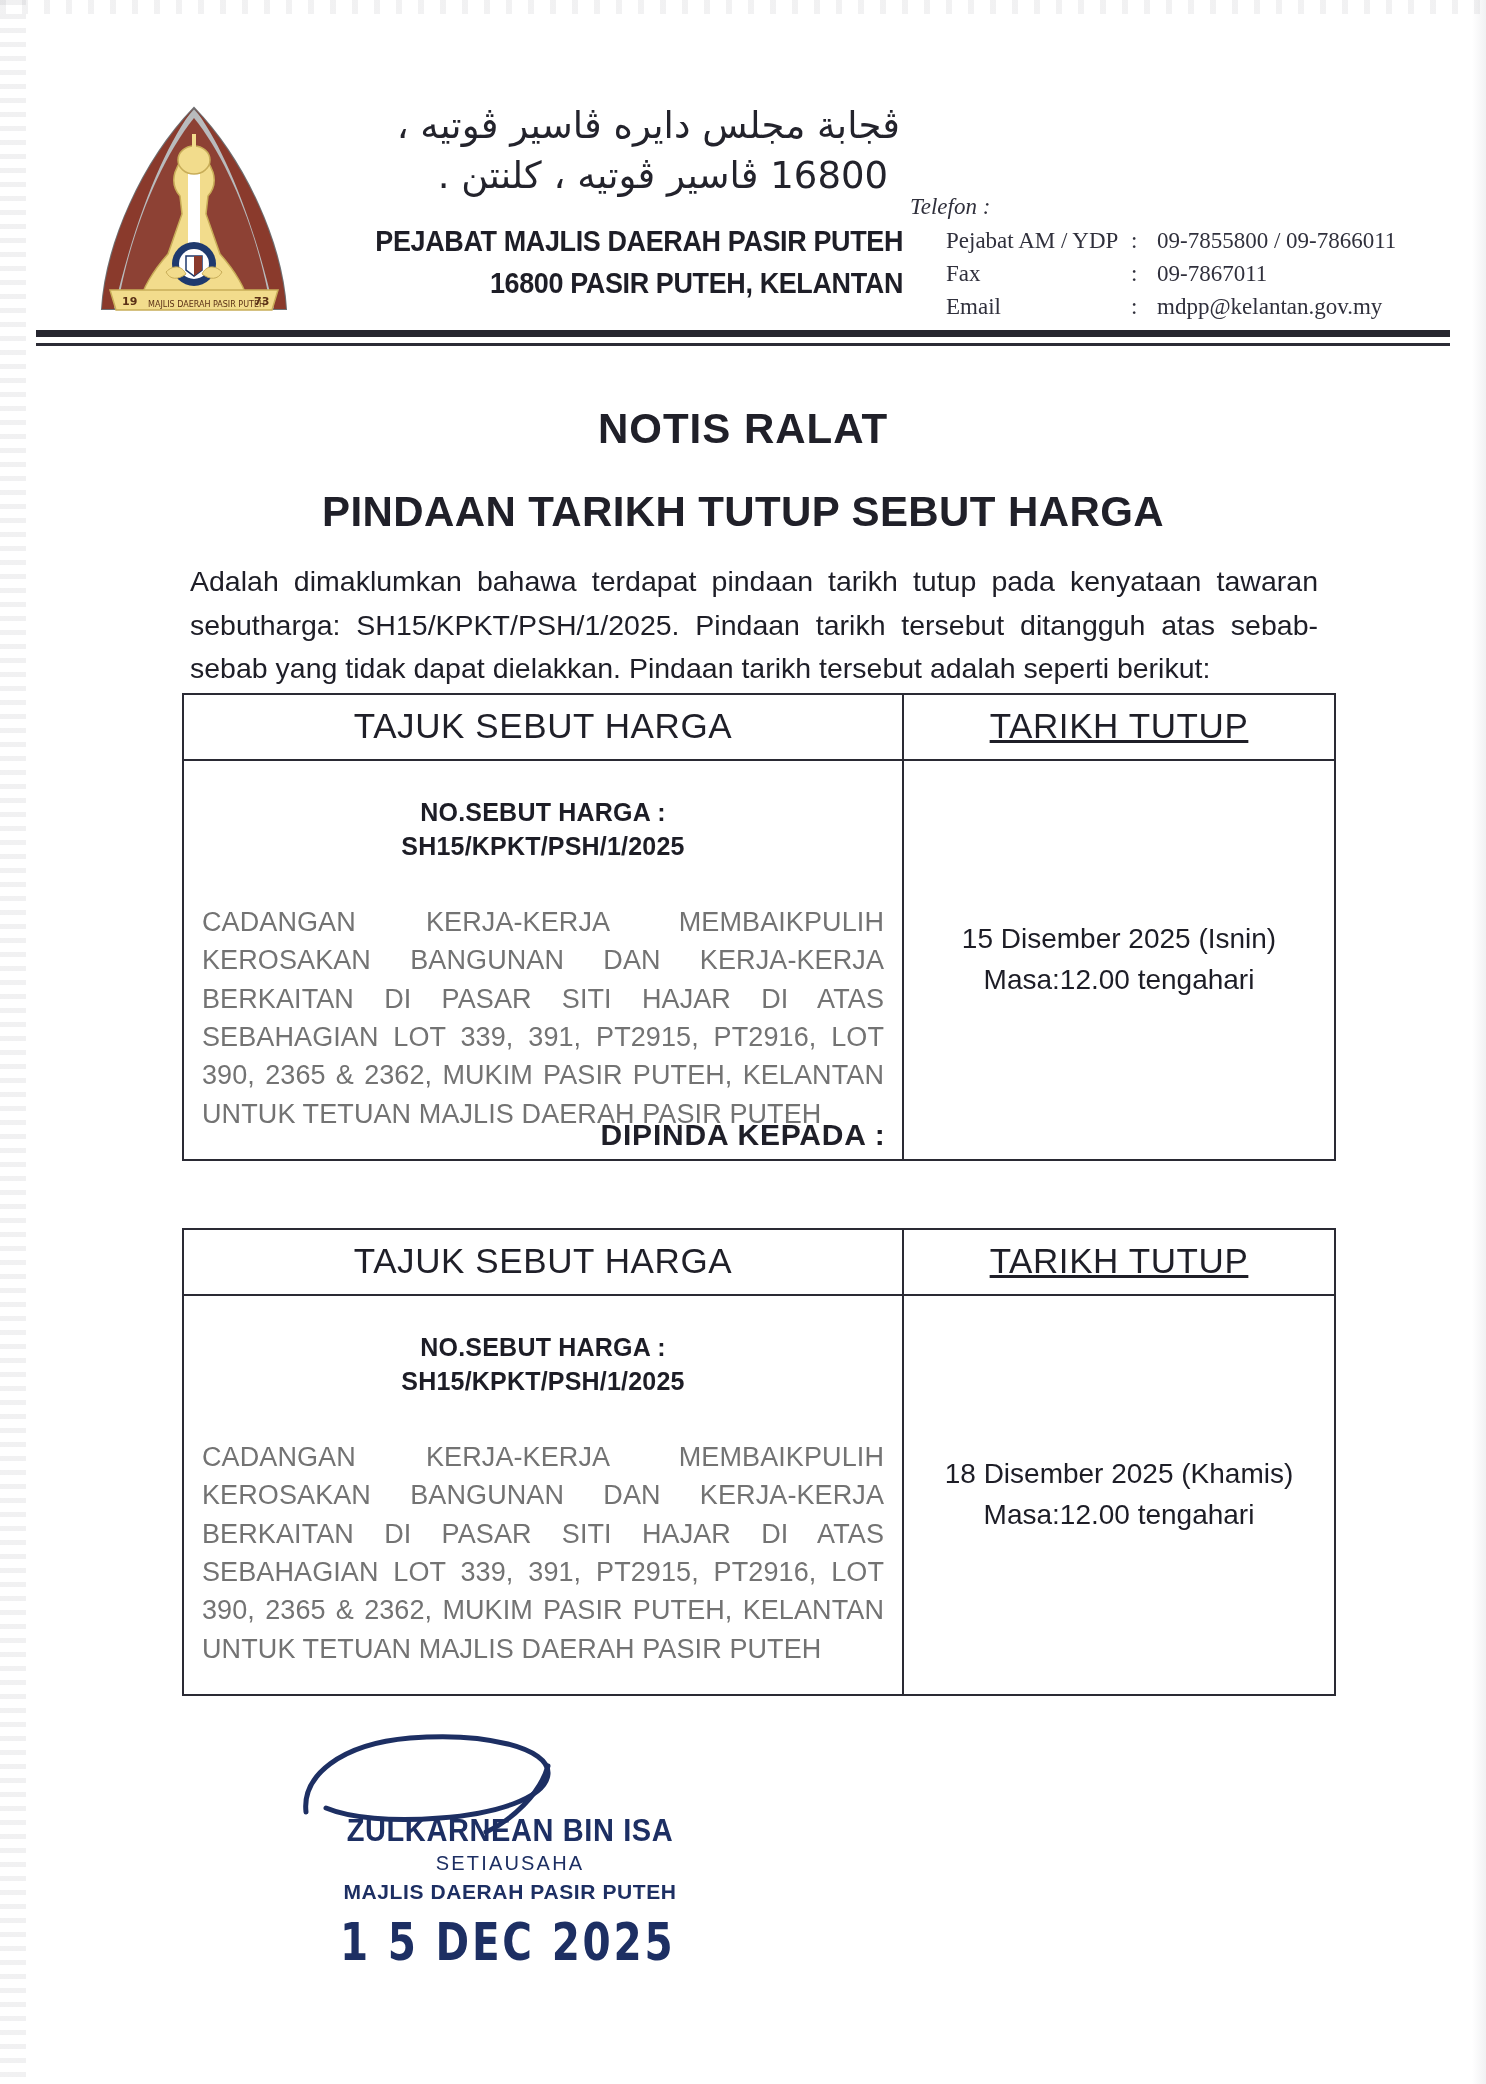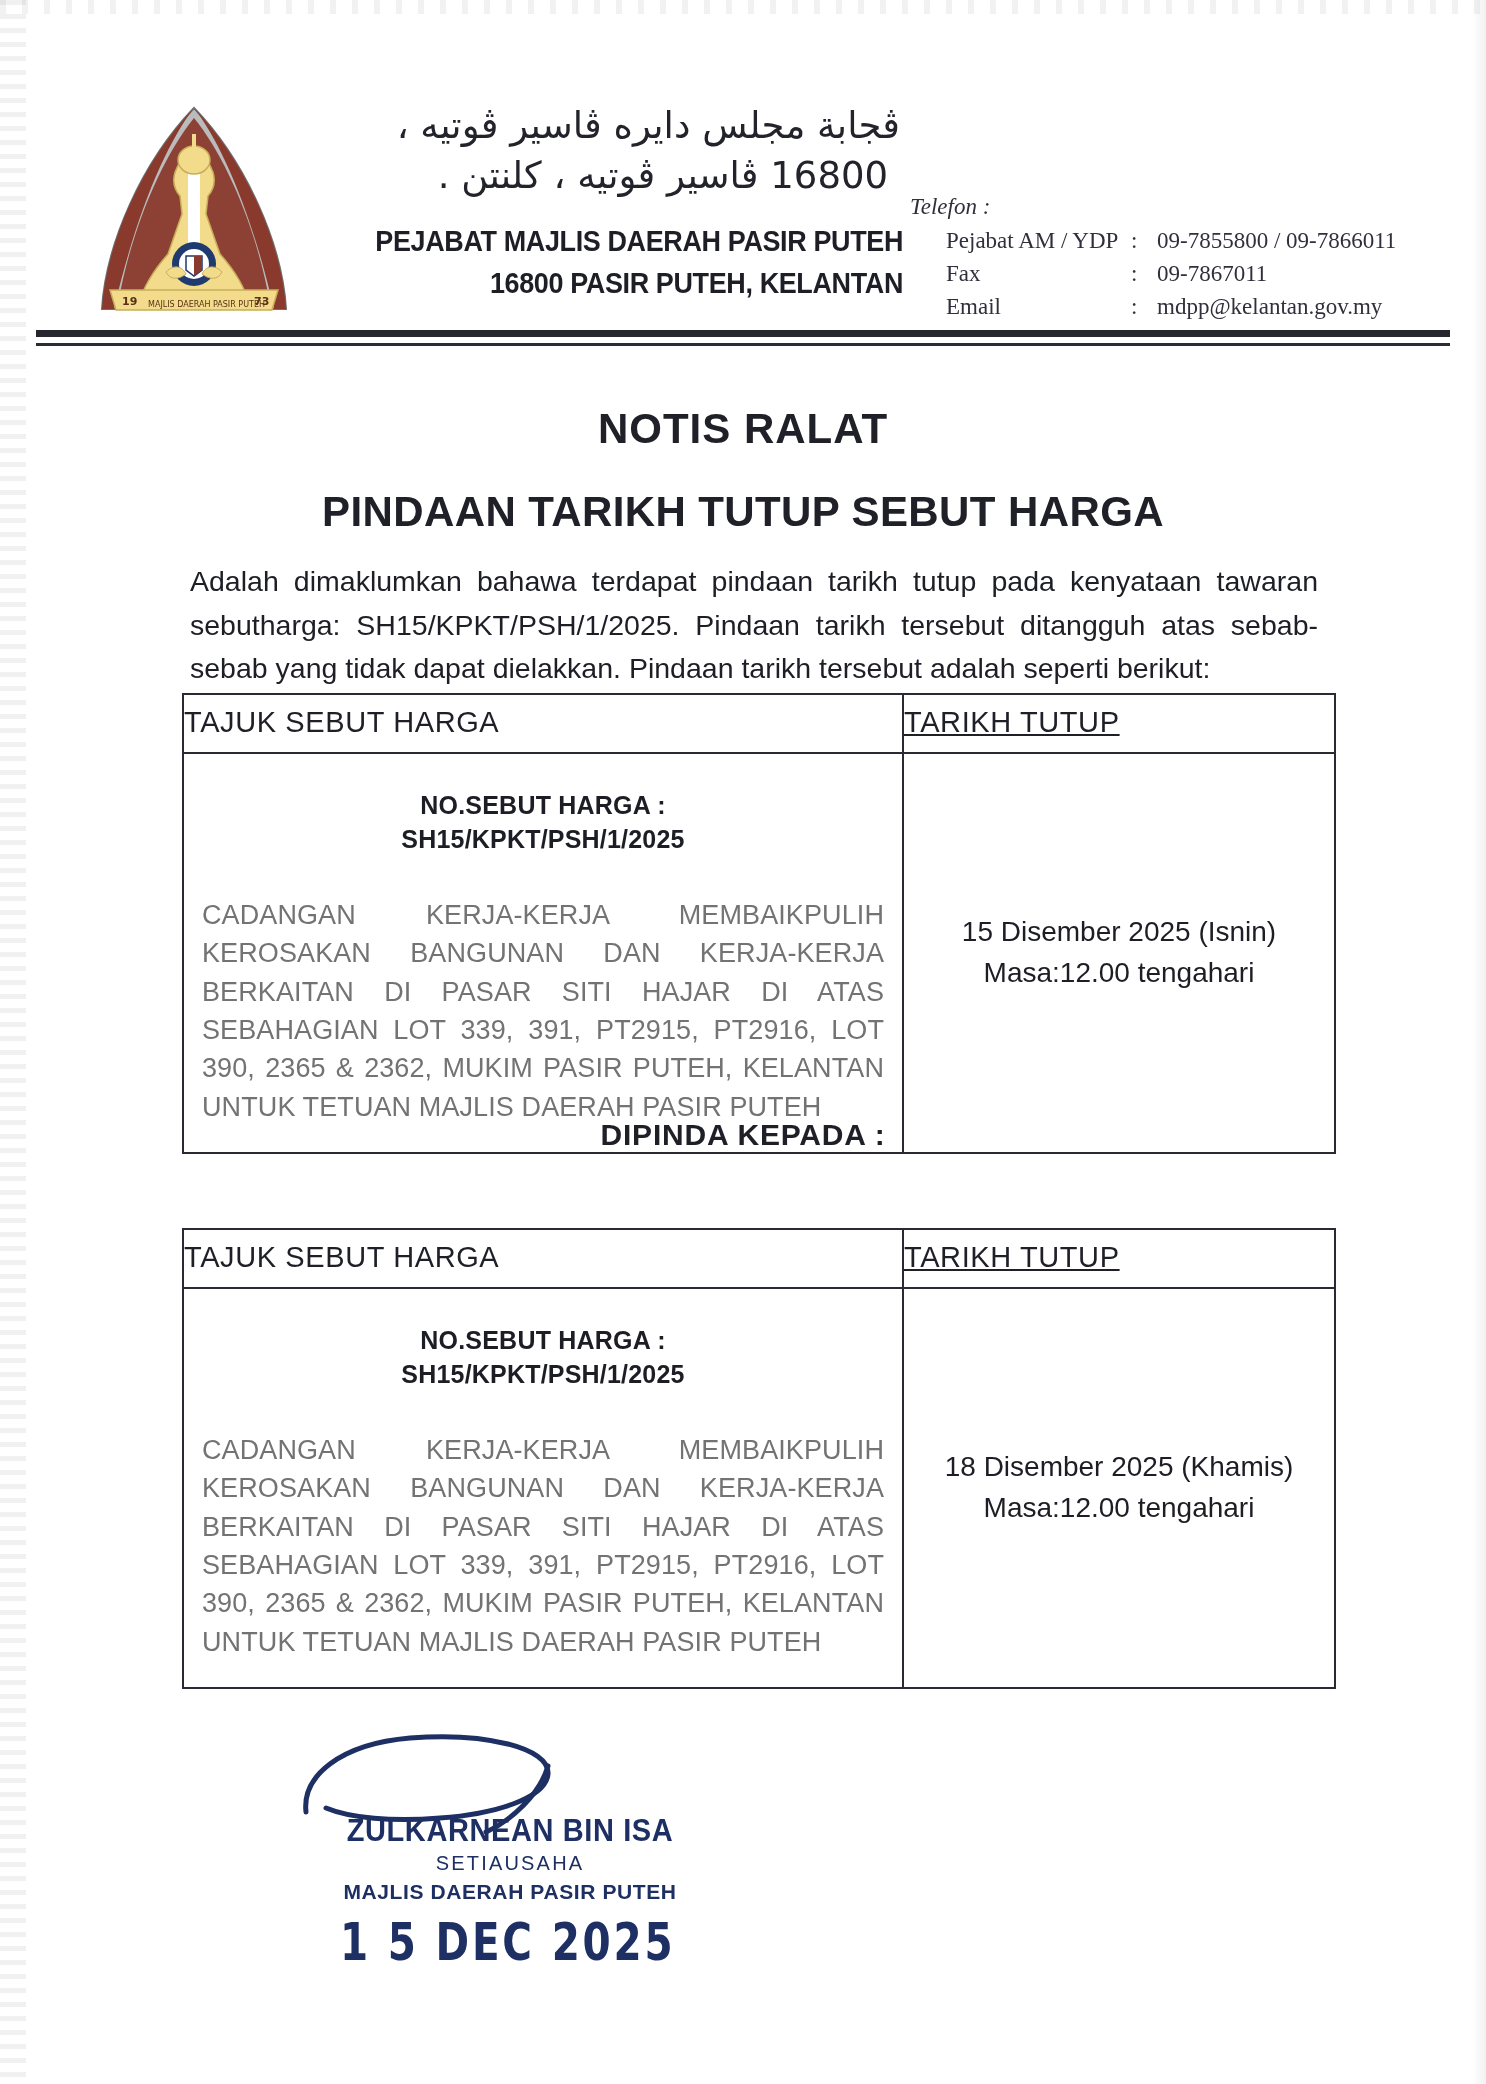--- a/index.html
+++ b/index.html
@@ -218,23 +218,23 @@
   }
   .tbl td, .tbl th {
     border: 2px solid #2a2a34;
     padding: 0;
     vertical-align: top;
   }
   .tbl .col-left  { width: 718px; }
   .tbl .col-right { width: 430px; text-decoration: underline; }
 
   .hdr-cell {
-    text-align: left;
-    font-family: "Liberation Sans", sans-serif;
-    font-size: 29px;
+    text-align: center;
+    font-family: "Liberation Sans", sans-serif;
+    font-size: 35px;
     font-weight: normal;
     letter-spacing: 0.6px;
     padding: 11px 0 13px 0 !important;
     color: #1f1f28;
     border-radius: 23px;
   }
 
   .body-left {
     padding: 34px 18px 26px 18px !important;
   }

